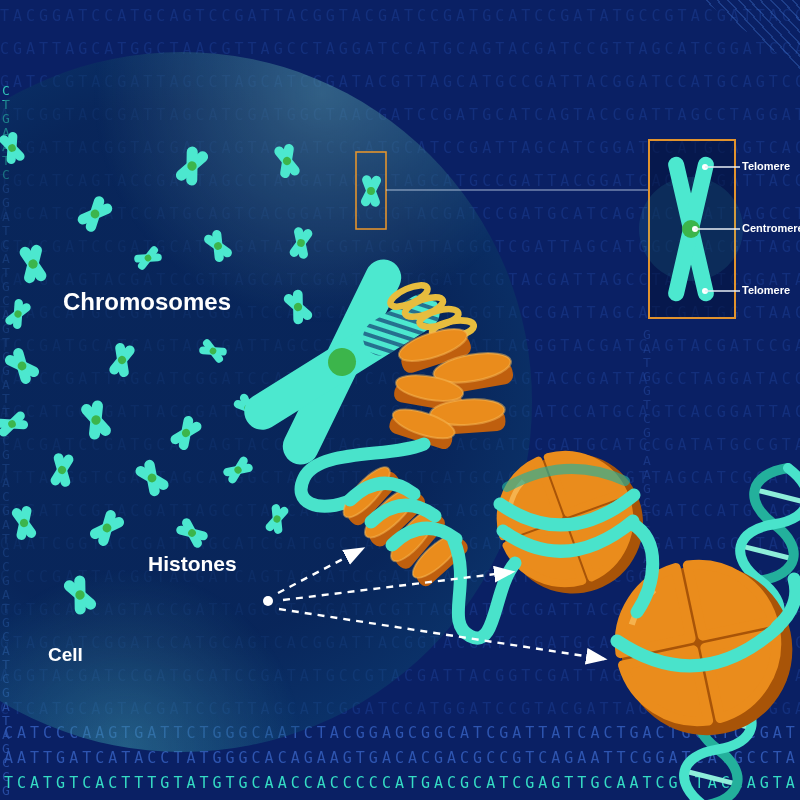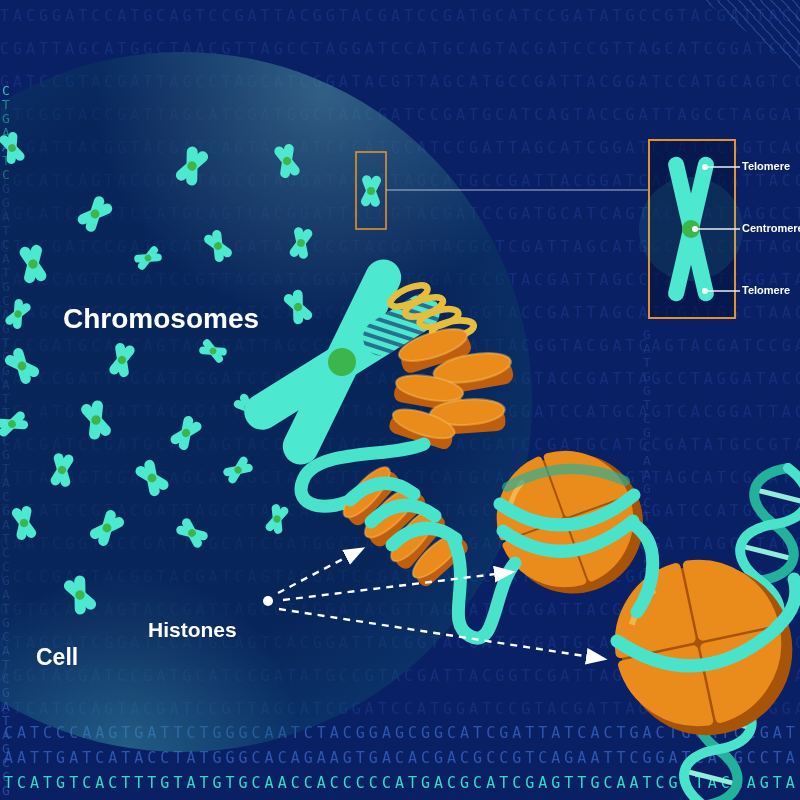--- a/index.html
+++ b/index.html
@@ -27,23 +27,23 @@
     background:radial-gradient(circle at 50% 46%, rgba(7,42,82,.55) 52%, rgba(16,110,135,.28) 80%, rgba(74,218,212,.4) 93%, rgba(150,255,245,.55) 98.5%, rgba(150,255,245,0) 100%)}
   .cell-sphere::before{content:"";position:absolute;inset:0;border-radius:50%;
     background:radial-gradient(circle at 70% 6%, rgba(170,255,245,.25), transparent 28%),
                radial-gradient(circle at 42% 99%, rgba(120,245,235,.22), transparent 22%)}
 
   svg.art{position:absolute;left:0;top:0;z-index:3}
 
   
   .title{position:absolute;left:0;top:18px;font-size:58px;font-weight:bold;color:var(--c-title,#3de8cf);z-index:4}
   .lbl{position:absolute;color:var(--c-label,#fff);font-weight:bold;z-index:4}
-  .lbl-chromosomes{left:63px;top:303px;font-size:28px}
-  .lbl-cell{left:36px;top:644px;font-size:23px}
-  .lbl-histones{left:148px;top:618px;font-size:21px}
+  .lbl-chromosomes{left:63px;top:288px;font-size:24px}
+  .lbl-cell{left:48px;top:644px;font-size:19px}
+  .lbl-histones{left:148px;top:552px;font-size:21px}
   .inset-lbl{position:absolute;left:742px;color:var(--c-label,#fff);font-weight:bold;font-size:11px;z-index:4;white-space:nowrap}
 
   
   .chr-arm{fill:var(--c-chromosome,#4ce8cf)}
   .chr-dot{fill:var(--c-centromere,#3cb54b)}
   .coin-side{fill:var(--c-histone_dark,#bf5f0e)}
   .coin-top{fill:var(--c-histone,#ea8c1c)}
   .coin-rim{stroke:var(--c-histone_light,#f8bb5a)}
   .ring{stroke:var(--c-gold,#e7bd3e)}
   .drum-base{fill:var(--c-histone_deep,#a85408)}

